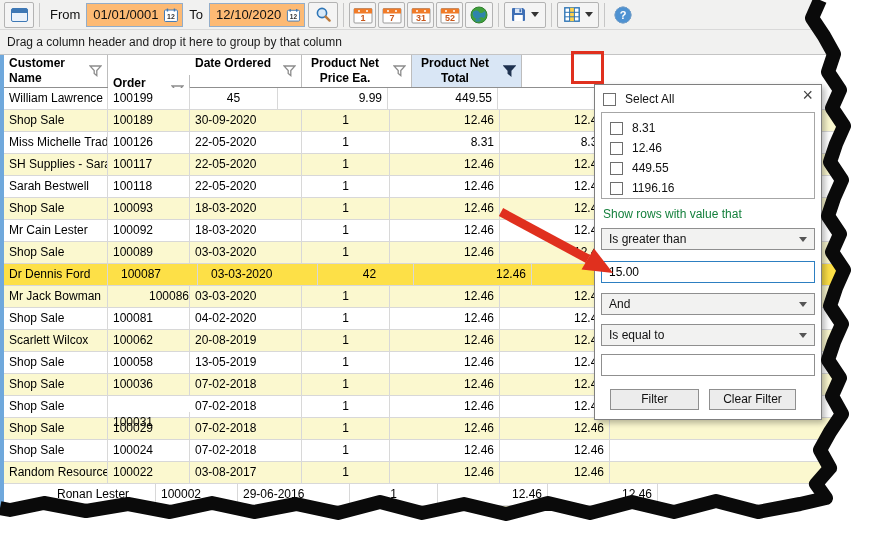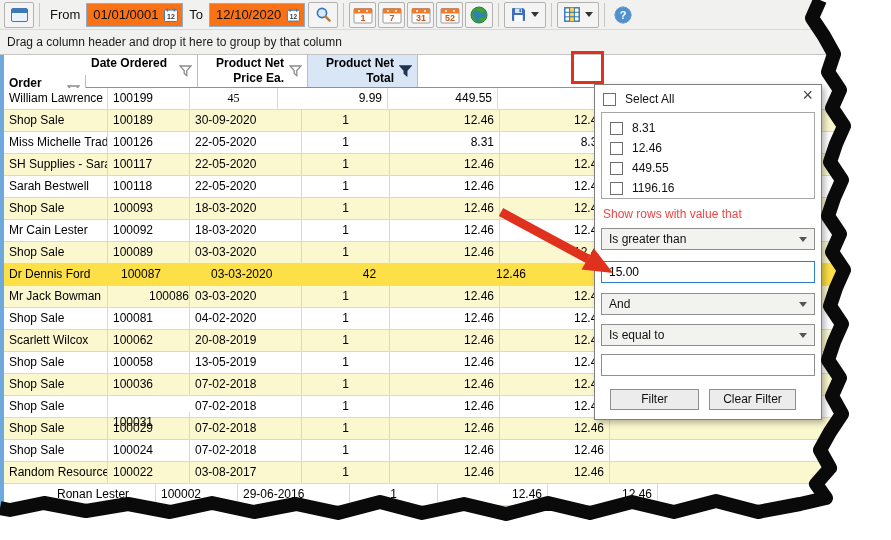--- a/index.html
+++ b/index.html
@@ -6,61 +6,61 @@
   body{width:891px;height:540px;position:relative;overflow:hidden;background:#fff;
        font-family:"Liberation Sans",sans-serif;}
   
   .toolbar{position:absolute;left:0;top:0;width:891px;height:30px;background:#F1F1F0;
            border-bottom:1px solid #D9D9D9;display:flex;align-items:center;padding-left:3px;box-sizing:border-box;}
   .tbtn{height:26px;display:flex;align-items:center;justify-content:center;background:#F4F4F4;
         border:1px solid #B3B3B3;border-radius:2px;margin:0 1px;box-sizing:border-box;cursor:default;}
   .tbtn.noborder{border-color:transparent;background:transparent;}
   .tsep{width:1px;height:24px;background:#C6C6C6;margin:0 4px;flex:0 0 1px;}
   .tlabel{font-size:13px;color:#111;margin:0 6px;}
-  .datefield{height:24px;background:#f97316;border:1px solid #93ADC9;display:flex;align-items:center;
+  .datefield{height:24px;background:#fdba74;border:1px solid #93ADC9;display:flex;align-items:center;
              padding:0 3px 0 6px;box-sizing:border-box;}
   .dateval{font-size:13px;color:#111;margin-right:5px;}
   .darr{width:0;height:0;border-left:4px solid transparent;border-right:4px solid transparent;
         border-top:5px solid #333;margin-left:5px;}
   .calnum{font-size:9px;font-weight:bold;fill:#C9571C;}
   
   .groupbar{position:absolute;left:0;top:30px;width:891px;height:25px;background:#F1F1F0;
             border-bottom:1px solid #C4C4C4;display:flex;align-items:center;box-sizing:border-box;}
   .groupbar span{font-size:12px;color:#1a1a1a;padding-left:7px;}
   
   .leftstrip{position:absolute;left:0;top:55px;width:4px;height:473px;background:#6FA8DC;}
   .hrow{position:absolute;left:4px;top:55px;height:33px;display:flex;background:#fff;
         border-bottom:1px solid #8F8F8F;box-sizing:border-box;}
   .hcell{position:relative;border-right:1px solid #BDBDBD;box-sizing:border-box;height:32px;background:#fff;}
   .hcell.selected{background:#D9E6F5;}
   .hcell.hfiller{border-right:none;}
   .htext{font-size:12px;font-weight:bold;color:#000;line-height:15px;padding-top:1px;}
   .ht-left{text-align:left;padding-left:5px;}
   .ht-center{text-align:center;width:calc(100% - 18px);}
-  .ht-right{text-align:right;padding-right:23px;}
+  .ht-right{text-align:center;padding-right:23px;}
   .funnel{position:absolute;right:5px;top:10px;}
   .gridrows{position:absolute;left:4px;top:88px;}
   .grow{display:flex;height:22px;border-bottom:1px solid #D8D8D8;box-sizing:border-box;}
   .gcell{font-size:12px;color:#000;border-right:1px solid #D8D8D8;box-sizing:border-box;
          line-height:20px;white-space:nowrap;overflow:hidden;height:21px;}
   .gc-left{padding-left:5px;}
   .gc-center{text-align:center;}
   .gc-right{text-align:right;padding-right:5px;}
   .gc-filler{border-right:none;}
   
   .popup{position:absolute;left:594px;top:84px;width:228px;height:336px;background:#fff;
          border:1px solid #7F7F7F;box-shadow:3px 3px 6px rgba(0,0,0,.28);z-index:20;box-sizing:border-box;}
   .cbx{width:13px;height:13px;background:#fff;border:1px solid #6E6E6E;display:inline-block;
        box-sizing:border-box;flex:0 0 13px;}
   .selrow{position:absolute;left:8px;top:7px;display:flex;align-items:center;gap:9px;font-size:12px;color:#111;}
   .closex{position:absolute;right:8px;top:1px;font-size:18px;color:#444;line-height:18px;cursor:default;}
   .listbox{position:absolute;left:6px;top:27px;width:214px;height:87px;border:1px solid #A6A6A6;
            box-sizing:border-box;padding-top:5px;background:#fff;}
   .lrow{display:flex;align-items:center;gap:9px;height:20px;padding-left:8px;font-size:12px;color:#111;}
-  .plabel{position:absolute;left:8px;top:122px;font-size:12px;color:#ef4444;}
+  .plabel{position:absolute;left:8px;top:122px;font-size:12px;color:#15803d;}
   .combo{position:absolute;left:6px;width:214px;height:22px;background:#F2F2F1;border:1px solid #8F8F8F;
          box-sizing:border-box;font-size:12px;line-height:20px;padding-left:7px;color:#111;}
   .combo .arr{position:absolute;right:7px;top:8px;width:0;height:0;border-left:4px solid transparent;
          border-right:4px solid transparent;border-top:5px solid #555;}
   .pinput{position:absolute;left:6px;width:214px;height:22px;background:#fff;border:1px solid #8F8F8F;
           box-sizing:border-box;font-size:12px;padding:0 0 0 7px;font-family:"Liberation Sans",sans-serif;outline:none;}
   .pinput.focus{border:1px solid #2D7FC1;}
   .pbtn{position:absolute;height:21px;background:#ECECEC;border:1px solid #8F8F8F;box-sizing:border-box;
         font-size:12px;text-align:center;line-height:19px;color:#111;cursor:default;}
   
@@ -181,20 +181,26 @@
     </svg>
   </div>
 </div>
 
 <div class="groupbar">
   <span>Drag a column header and drop it here to group by that column</span>
 </div>
 
 <div class="leftstrip"></div>
 <div class="hrow">
+    <div class="hcell" style="width: 104px;">
+      <div class="htext ht-left"><span>Customer</span><br><span>Name</span></div>
+      <svg class="funnel" width="13" height="12" viewBox="0 0 13 12">
+        <path d="M1 1h11l-4.2 4.6v5l-2.6-2.2V5.6z" fill="none" stroke="#8C8C8C" stroke-width="1.3"></path>
+      </svg>
+    </div>
     <div class="hcell" style="width: 82px; margin-top: 20px;">
       <div class="htext ht-left"><span>Order</span><br><span>No</span></div>
       <svg class="funnel" width="13" height="12" viewBox="0 0 13 12">
         <path d="M1 1h11l-4.2 4.6v5l-2.6-2.2V5.6z" fill="none" stroke="#8C8C8C" stroke-width="1.3"></path>
       </svg>
     </div>
     <div class="hcell" style="width: 112px;">
       <div class="htext ht-left"><span>Date Ordered</span><br><span></span></div>
       <svg class="funnel" width="13" height="12" viewBox="0 0 13 12">
         <path d="M1 1h11l-4.2 4.6v5l-2.6-2.2V5.6z" fill="none" stroke="#8C8C8C" stroke-width="1.3"></path>
@@ -211,21 +217,21 @@
       <svg class="funnel" width="13" height="12" viewBox="0 0 13 12">
         <path d="M1 1h11l-4.2 4.6v5l-2.6-2.2V5.6z" fill="#1F3250" stroke="#1F3250" stroke-width="1.3"></path>
       </svg>
     </div>
     <div class="hcell hfiller" style="width: 250px;"></div>
   </div>
 <div class="gridrows">
     <div class="grow" style="background: rgb(255, 255, 255);">
       <div class="gcell gc-left" style="width: 104px;">William Lawrence</div>
       <div class="gcell gc-left" style="width: 82px;">100199</div>
-      <div class="gcell gc-center" style="width: 88px; font-family: Liberation Serif, serif;">45</div>
+      <div class="gcell gc-center" style="width: 88px;">45</div>
       <div class="gcell gc-right" style="width: 110px;">9.99</div>
       <div class="gcell gc-right" style="width: 110px;">449.55</div>
       <div class="gcell gc-filler" style="width: 250px;"></div>
     </div>
     <div class="grow" style="background: rgb(251, 248, 207);">
       <div class="gcell gc-left" style="width: 104px;">Shop Sale</div>
       <div class="gcell gc-left" style="width: 82px;">100189</div>
       <div class="gcell gc-left" style="width: 112px;">30-09-2020</div>
       <div class="gcell gc-center" style="width: 88px;">1</div>
       <div class="gcell gc-right" style="width: 110px;">12.46</div>

